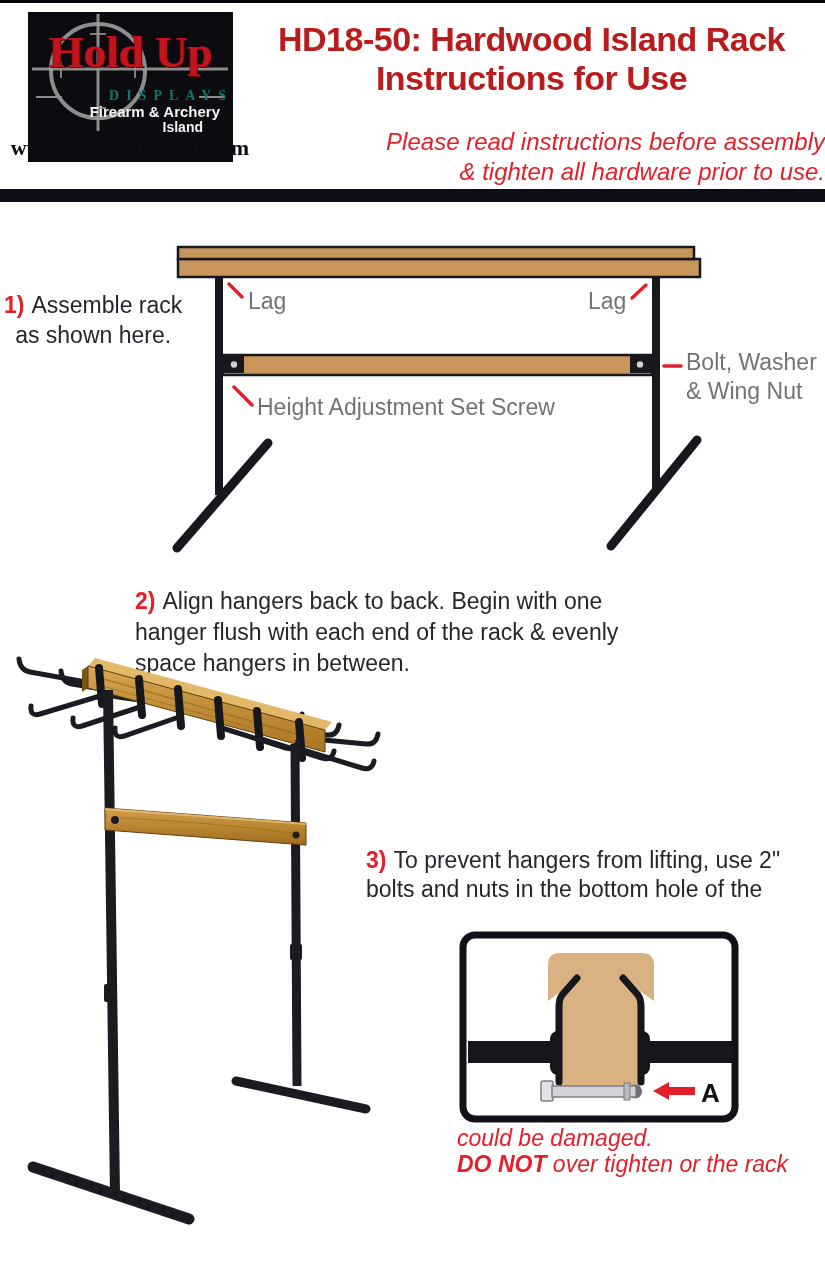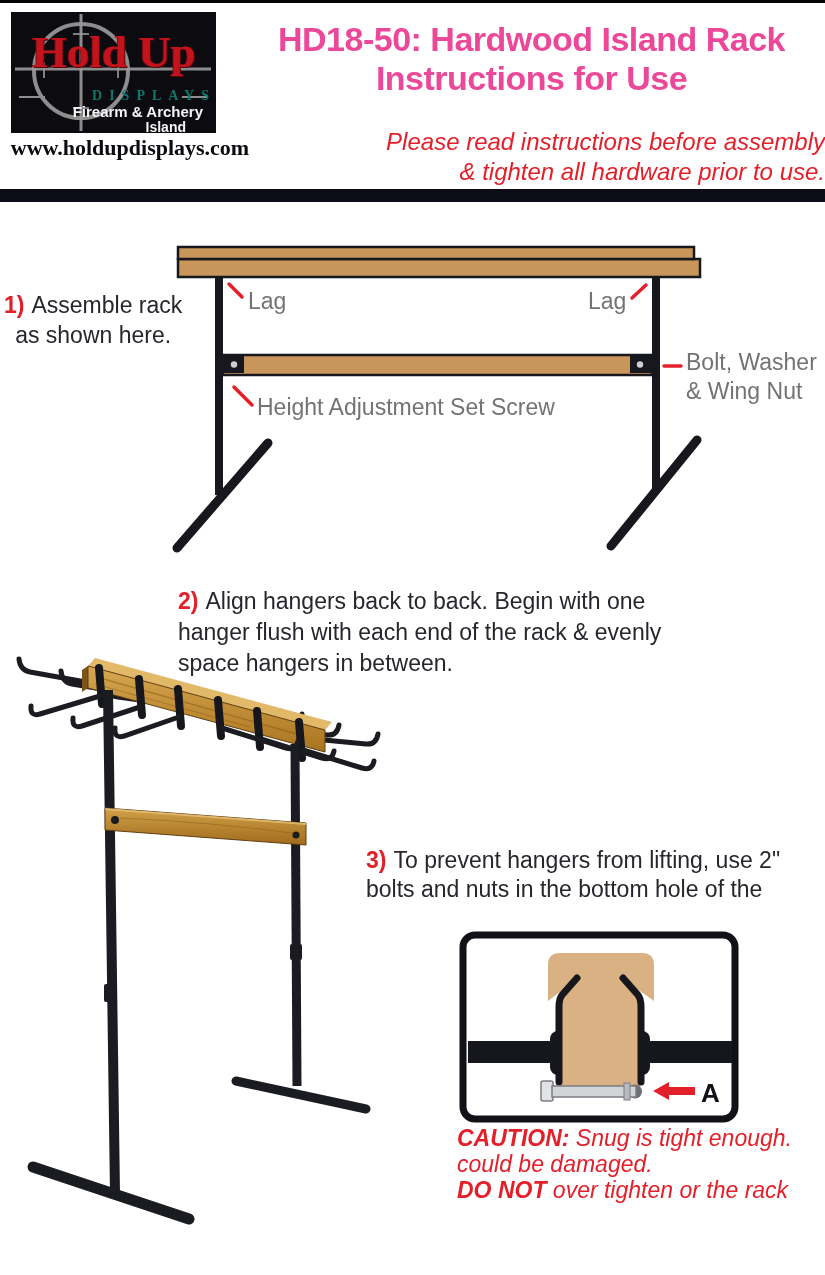--- a/index.html
+++ b/index.html
@@ -5,45 +5,45 @@
   html,body{margin:0;padding:0;background:#e8e8e8;}
   .page{
     position:relative;width:825px;height:1275px;background:#ffffff;
     font-family:"Liberation Sans",sans-serif;color:#26262c;overflow:hidden;
     margin:0 auto;
   }
   .topline{position:absolute;top:0;left:0;width:825px;height:3px;background:#05050a;}
   .sep-bar{position:absolute;top:189px;left:0;width:825px;height:13px;background:#0d0d17;}
 
   
-  .logo-box{position:absolute;left:11px;top:12px;width:205px;height:121px;background:#0b0b10;overflow:hidden;}
+  .logo-box{position:absolute;left:28px;top:12px;width:205px;height:150px;background:#0b0b10;overflow:hidden;}
   .logo-box svg{position:absolute;left:0;top:0;}
   .logo-name{position:absolute;left:4px;top:16px;width:198px;text-align:center;
     font-family:"Liberation Serif",serif;font-weight:bold;font-size:45px;line-height:48px;
     color:#c3141d;text-shadow:1px 1px 0 #55080d, -1px 0 0 #7e0e14;letter-spacing:0px;white-space:nowrap;}
   .logo-displays{position:absolute;left:0px;top:76px;width:205px;text-align:right;
     font-family:"Liberation Serif",serif;font-weight:bold;font-size:14px;color:#0f766e;letter-spacing:7px;}
   .logo-rule{position:absolute;top:84px;height:2px;background:#8d8d8d;}
   .logo-rule.l{left:8px;width:26px;}
   .logo-rule.r{right:8px;width:26px;}
   .logo-tag1{position:absolute;right:13px;top:91px;font-weight:bold;font-size:15px;color:#f4f4f4;white-space:nowrap;}
   .logo-tag2{position:absolute;right:30px;top:107px;font-weight:bold;font-size:14px;color:#f4f4f4;white-space:nowrap;}
   .logo-contact{position:absolute;left:2px;top:137px;width:256px;text-align:center;
     font-family:"Liberation Serif",serif;font-weight:bold;font-size:22px;line-height:22px;color:#0a0a0f;}
 
   .header-title{position:absolute;left:238px;top:20px;width:587px;text-align:center;
-    font-weight:bold;font-size:34px;line-height:39px;color:#ec4899;letter-spacing:-0.5px;}
+    font-weight:bold;font-size:34px;line-height:39px;color:#b91c1c;letter-spacing:-0.5px;}
   .header-note{position:absolute;left:238px;top:127px;width:587px;text-align:right;
     font-style:italic;font-size:24px;line-height:30px;color:#e3202a;}
 
   
   .step-text{position:absolute;font-size:23px;line-height:30px;color:#26262c;}
   .step-num{font-weight:bold;color:#e3202a;margin-right:7px;}
   .step1{left:4px;top:290px;text-align:center;}
-  .step2{left:135px;top:586px;line-height:31px;margin-left:43px;}
+  .step2{left:135px;top:586px;line-height:31px;}
   .step3{left:366px;top:846px;line-height:29px;}
 
   
   .dlabel{position:absolute;font-size:23px;color:#737373;white-space:nowrap;}
   .lag-left{left:248px;top:288px;}
   .lag-right{left:588px;top:288px;}
   .bolt-label{left:686px;top:348px;line-height:29px;}
   .setscrew-label{left:257px;top:394px;}
 
   
@@ -225,21 +225,18 @@
       <rect x="86" y="156" width="12" height="20" rx="2" fill="#e2e3e6" stroke="#7c7c84" stroke-width="1.5"></rect>
       <rect x="97" y="161" width="84" height="11" fill="#d3d4d8" stroke="#7c7c84" stroke-width="1.5"></rect>
       <rect x="169" y="158" width="6" height="17" fill="#b9bac0" stroke="#7c7c84" stroke-width="1"></rect>
     </g>
 
     <path d="M 198 166 L 214 157 L 214 162 L 240 162 L 240 170 L 214 170 L 214 175 Z" fill="#E3202A"></path>
     <text x="246" y="177" font-size="26" font-weight="bold" fill="#111118" font-family="Liberation Sans, sans-serif">A</text>
   </svg>
 
   <div class="caution">
-    <div>
-      <span class="b">CAUTION:</span><span> Snug is tight enough.</span>
-    </div>
     <div>could be damaged.</div>
     <div>
       <span class="b">DO NOT</span><span> over tighten or the rack</span>
     </div>
   </div>
 </div>
 
 </body></html>

